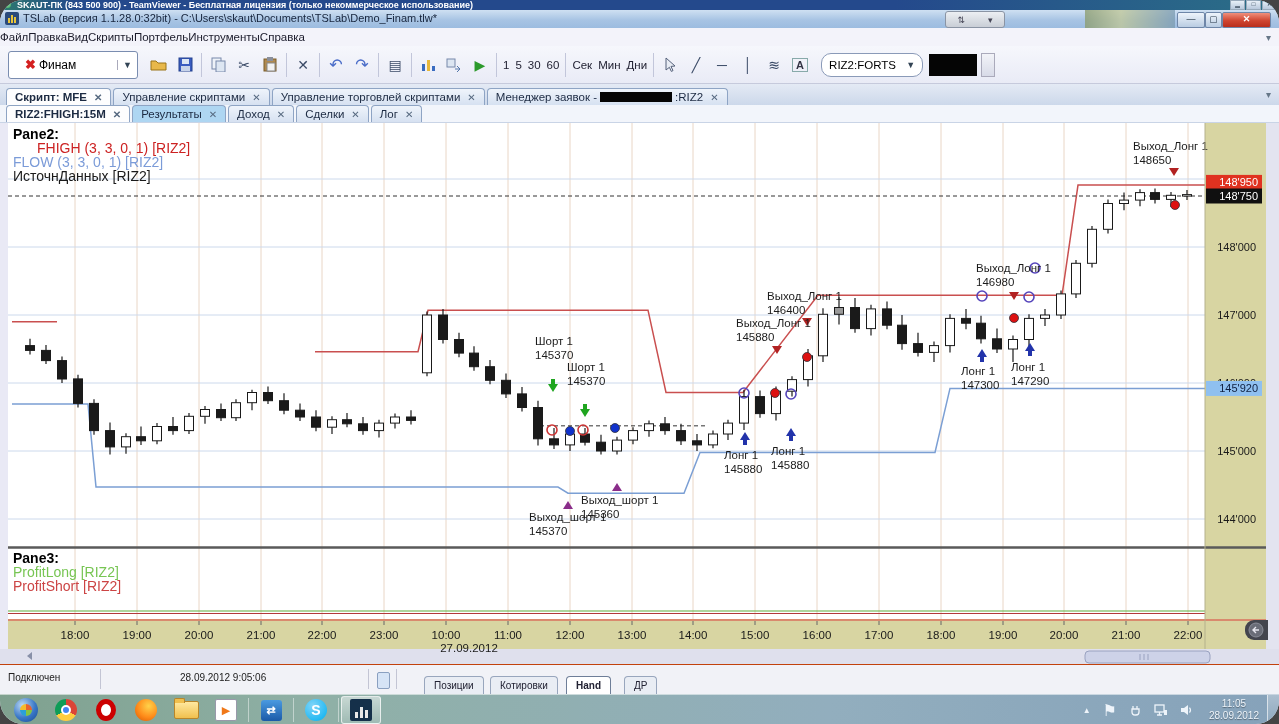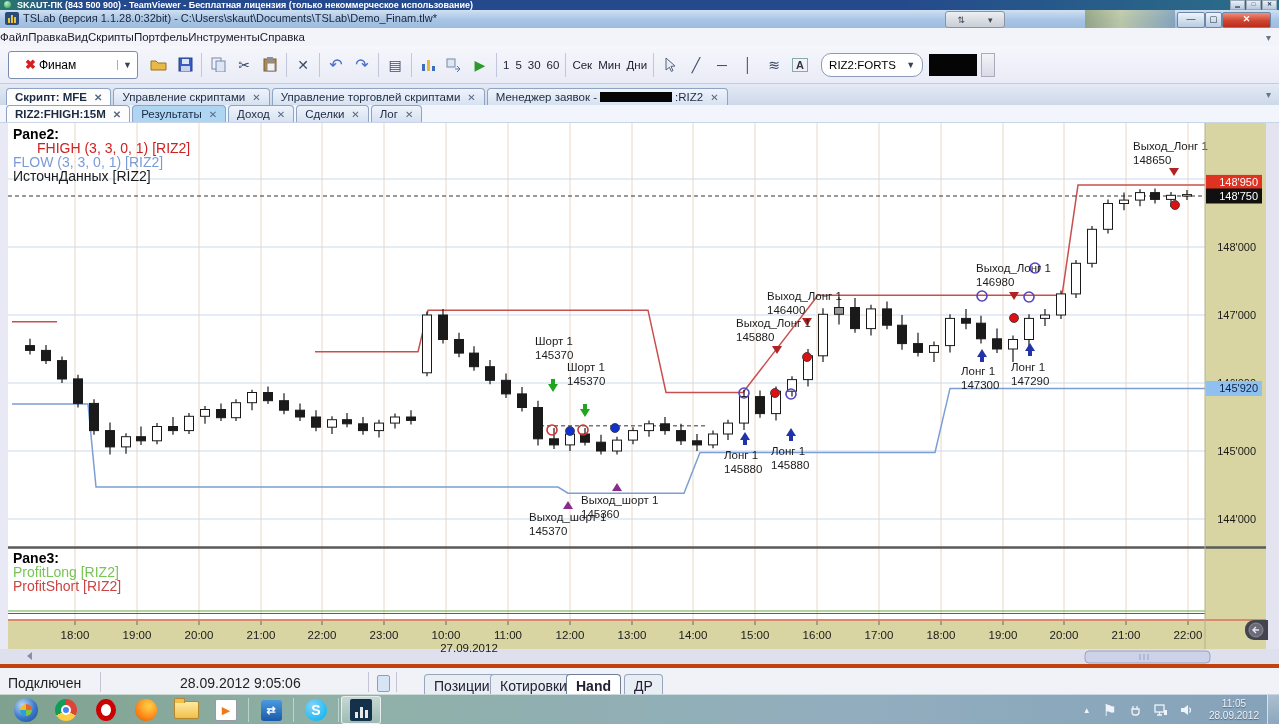--- a/index.html
+++ b/index.html
@@ -1,17 +1,17 @@
 <!DOCTYPE html>
 <html><head>
 <meta charset="utf-8">
 <style>
   html,body{margin:0;padding:0;background:#444;}
   #screen{position:relative;width:1279px;height:724px;overflow:hidden;background:#e9e9f5;
-          font-family:"Liberation Sans",sans-serif;-webkit-font-smoothing:antialiased;}
+          font-family:"Liberation Sans",sans-serif;border-radius:23px;-webkit-font-smoothing:antialiased;}
   .abs{position:absolute;}
   
   #tv-titlebar{left:0;top:0;width:1279px;height:10px;background:linear-gradient(90deg,#2c7a6e 0,#24498c 6%,#24498c 70%,#2b6f87 100%);
     color:#fff;font-size:9px;font-weight:bold;line-height:10px;white-space:nowrap;overflow:hidden;}
   #tv-titlebar .dot{display:inline-block;width:7px;height:7px;border-radius:50%;background:radial-gradient(circle at 35% 30%,#b8f0c8,#2f9e4f);margin:1px 6px 0 4px;vertical-align:top;}
   .tvbtn{width:13px;height:8px;border:1px solid #9ab;background:linear-gradient(#e8f0f8,#b8c8dc);font-size:6px;line-height:7px;text-align:center;color:#234;margin-left:1px;}
   
   #app-titlebar{left:0;top:10px;width:1279px;height:18px;background:linear-gradient(#cfe0f2,#a8c4e4 55%,#9cbce0);border-bottom:1px solid #7e9cc0;color:#16243c;font-size:11px;}
   #app-icon{left:5px;top:2px;width:14px;height:13px;background:#2a4a7a;border-radius:2px;}
   #app-icon i{position:absolute;bottom:2px;background:#e8c43a;width:2px;}
@@ -39,21 +39,21 @@
   #tabs2{left:0;top:105px;width:1279px;height:18px;background:#f2f5fb;border-bottom:1px solid #c9d4e6;display:flex;align-items:flex-end;padding-left:6px;box-sizing:border-box;}
   .tab{display:flex;align-items:center;border:1px solid #8ea4c4;border-bottom:none;border-radius:4px 4px 0 0;padding:2px 8px;font-size:11.5px;color:#1c2a42;background:linear-gradient(#eff4fb,#d6e1f1);margin-right:2px;white-space:nowrap;}
   .tab.active{background:#fdfdfe;font-weight:bold;}
   .tab.hl{background:#aed6f2;}
   .tab .x{margin-left:7px;font-size:10px;color:#55687f;}
   .redact{display:inline-block;width:72px;height:10px;background:#050505;margin:0 3px;vertical-align:middle;}
   .chev{margin-left:auto;margin-right:8px;color:#678;font-size:10px;align-self:center;}
   
   .legend{font-size:14px;line-height:14px;z-index:5;}
   
-  #statusbar{left:0;top:664px;width:1279px;height:30px;background:#f1f2f7;border-top:4px solid #c2410c;font-size:14px;color:#222;}
+  #statusbar{left:0;top:664px;width:1279px;height:30px;background:#f1f2f7;border-top:1px solid #c2410c;font-size:10px;color:#222;}
   .st-sep{position:absolute;top:4px;width:1px;height:20px;background:#c3c5d4;}
   .st-tab{position:absolute;bottom:0;border:1px solid #98a6bd;border-bottom:none;border-radius:4px 4px 0 0;padding:3px 9px 4px;background:#e9edf4;color:#223;}
   .st-tab.active{background:#fff;border-color:#6e7e98;font-weight:bold;}
   #st-icon{position:absolute;left:377px;top:7px;width:11px;height:15px;background:#d6e4f6;border:1px solid #8aa0c0;border-radius:2px;}
   
   #taskbar{left:0;top:694px;width:1279px;height:30px;background:linear-gradient(90deg,#7fa18f 0,#8fb0a6 25%,#92aebe 65%,#86a2ba 100%);border-top:1px solid rgba(255,255,255,.55);display:flex;align-items:center;}
   .tk-item{width:40px;height:30px;display:flex;align-items:center;justify-content:center;}
   .tk-item.active{background:linear-gradient(rgba(255,255,255,.5),rgba(255,255,255,.15));border:1px solid rgba(255,255,255,.7);border-radius:3px;box-sizing:border-box;height:28px;}
   .tk-sep{width:1px;height:24px;background:rgba(255,255,255,.45);margin:0 2px;}
   .orb{width:24px;height:24px;border-radius:50%;background:radial-gradient(circle at 35% 30%,#bcd9f2,#3a78c8 55%,#1a4a90);display:flex;align-items:center;justify-content:center;}

